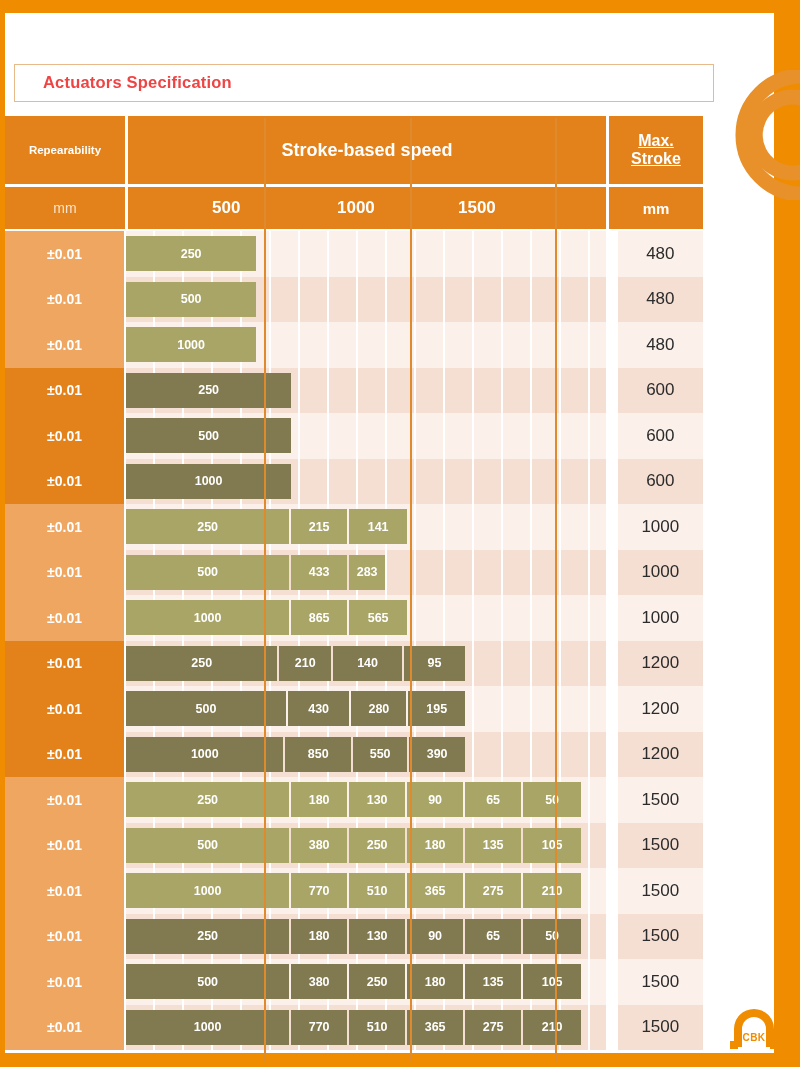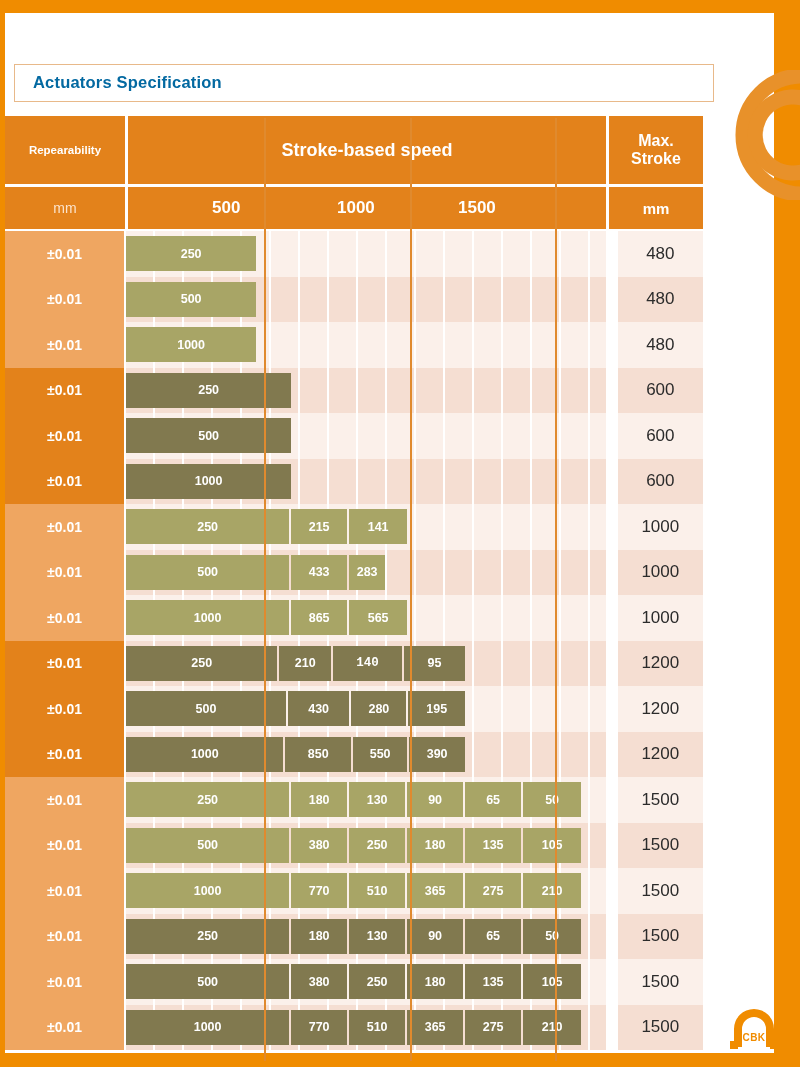--- a/index.html
+++ b/index.html
@@ -19,32 +19,32 @@
 
   
   #deco-c{position:absolute;left:690px;top:70px;width:120px;height:130px;pointer-events:none;}
 
   
   #title-box{
     position:absolute;left:14px;top:64px;width:700px;height:38px;
     border:1px solid #E8B98A;background:#ffffff;box-sizing:border-box;
   }
   #title-text{
-    position:absolute;left:18px;top:8px;
-    font-size:16.5px;font-weight:bold;color:#0369a1;letter-spacing:.2px;
+    position:absolute;left:28px;top:8px;
+    font-size:16.5px;font-weight:bold;color:#ef4444;letter-spacing:.2px;
   }
 
   
   #table{position:absolute;left:5px;top:116px;width:698px;}
   .hdr-row{display:flex;height:68px;}
   .hdr-row2{display:flex;height:42px;margin-top:3px;}
   .cell-orange{background:#E3821B;color:#ffffff;display:flex;align-items:center;justify-content:center;text-align:center;}
   .h-rep{width:120px;font-size:11.5px;font-weight:bold;}
   .h-speed{width:478px;margin-left:3px;font-size:18px;font-weight:bold;}
-  .h-max{width:94px;margin-left:3px;font-size:16px;font-weight:bold;line-height:1.15;}
+  .h-max{width:94px;margin-left:3px;font-size:16px;font-weight:bold;line-height:1.15;text-decoration:underline;}
   .h-mm{width:120px;font-size:14px;color:#FCE3CB;}
   .h-ticks{width:478px;margin-left:3px;position:relative;}
   .tick{position:absolute;top:50%;transform:translateY(-50%);font-size:17px;font-weight:bold;color:#ffffff;}
   .h-mm2{width:94px;margin-left:3px;font-size:15px;font-weight:bold;}
 
   
   #tbody{position:relative;margin-top:2px;}
   .row{display:flex;height:45.5px;position:relative;}
   .rep{
     width:120px;display:flex;align-items:center;justify-content:center;
@@ -229,21 +229,21 @@
         </div>
         <div class="maxcol band-a">1000</div>
       </div>
       <div class="row">
         <div class="rep shade-b">±0.01</div>
         <div class="plot band-b">
           <div class="minorgrid"></div>
           <div class="bar olive-dark" style="width: 339px;">
             <div class="seg" style="width: 165px; border-right-color: rgb(245, 222, 210);">250</div>
             <div class="seg" style="width: 58px; border-right-color: rgb(245, 222, 210);">210</div>
-            <div class="seg" style="width: 76px; border-right-color: rgb(245, 222, 210); font-family: Liberation Mono, monospace;">140</div>
+            <div class="seg" style="width: 76px; border-right-color: rgb(245, 222, 210);">140</div>
             <div class="seg" style="width: 66px; border-right-color: rgb(245, 222, 210);">95</div>
           </div>
         </div>
         <div class="maxcol band-b">1200</div>
       </div>
       <div class="row">
         <div class="rep shade-b">±0.01</div>
         <div class="plot band-a">
           <div class="minorgrid"></div>
           <div class="bar olive-dark" style="width: 339px;">

